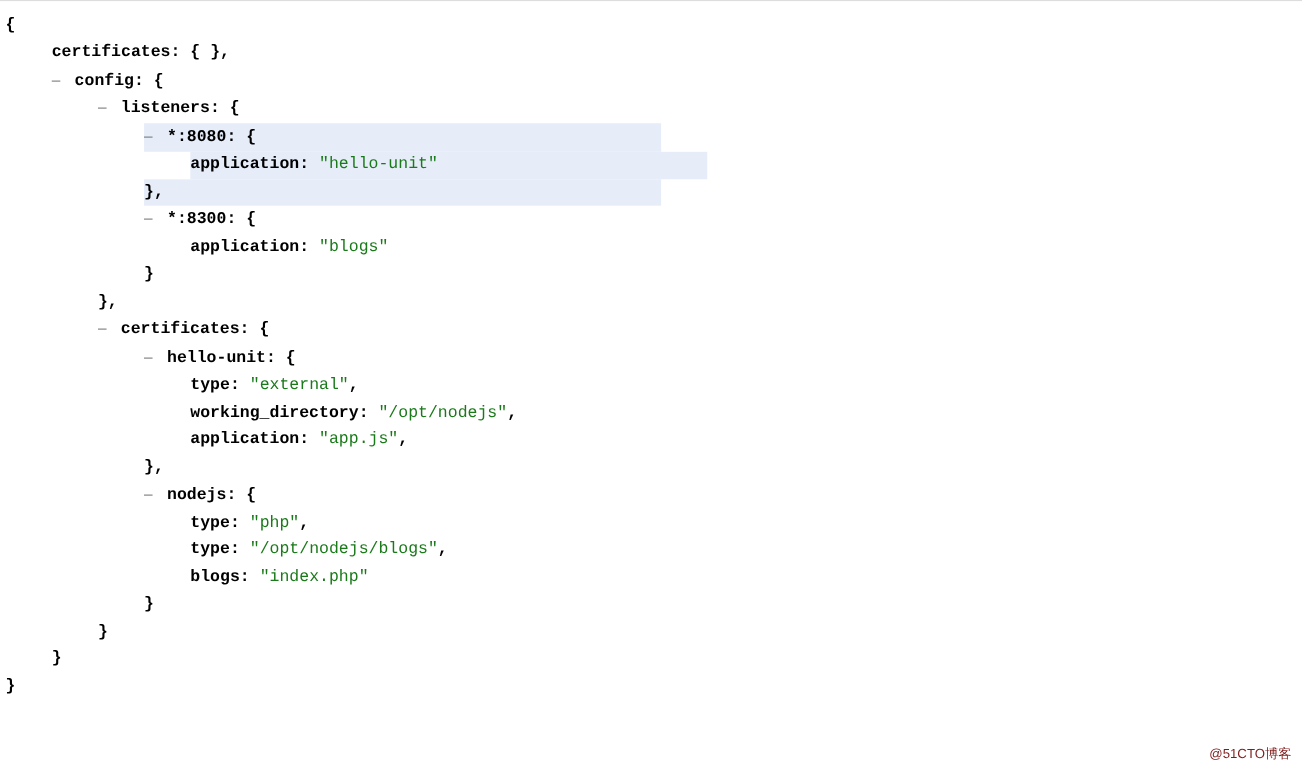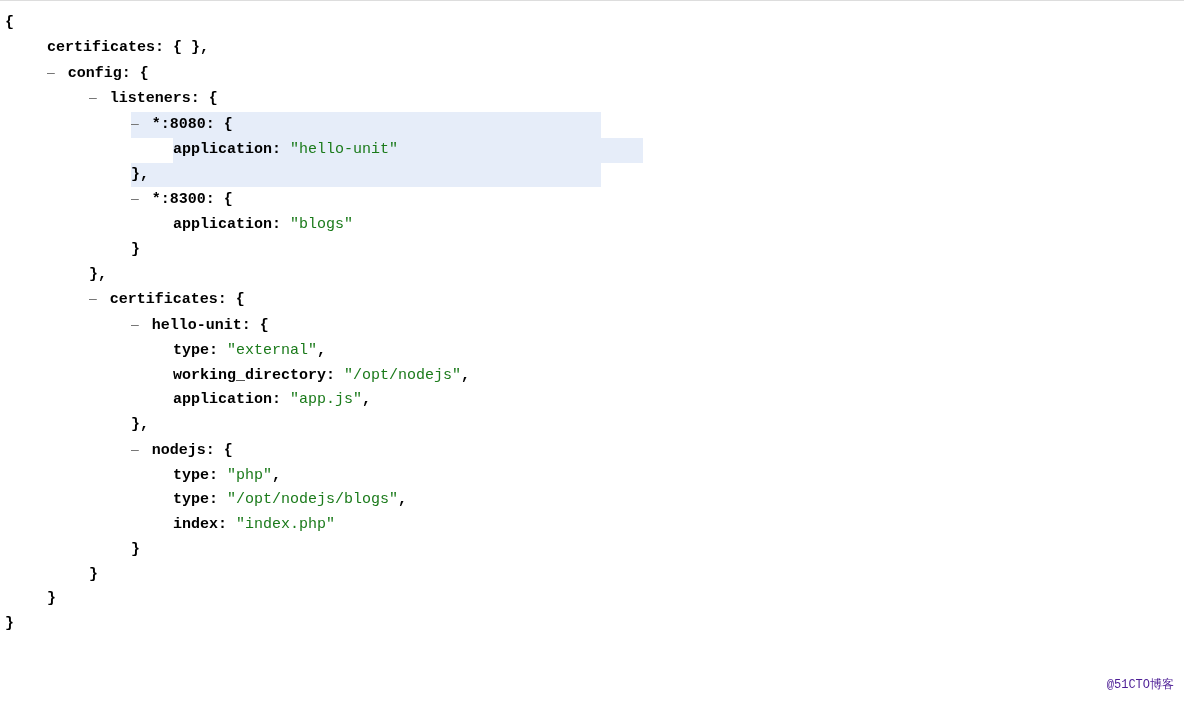--- a/index.html
+++ b/index.html
@@ -38,24 +38,24 @@
     bottom: 0;
     width: 470px;
     background: #e6edf9;
     z-index: -1;
   }
   .row { white-space: pre; }
   .watermark {
     position: fixed;
     right: 10px;
     bottom: 10px;
-    color: #4c1d95;
+    color: #7f1d1d;
     font-size: 12px;
     font-weight: normal;
-    font-family: Liberation Mono, monospace;
+    font-family: Liberation Sans, sans-serif;
   }
 </style>
 </head>
 <body>
 
 <div>
   <div class="row"><span>{</span></div>
 
   <div class="indent">
     <div class="row"><span class="key">certificates:</span> <span>{ }</span><span>,</span></div>
@@ -89,21 +89,21 @@
           <div class="row"><span class="key">type:</span> <span class="string">"external"</span><span>,</span></div>
           <div class="row"><span class="key">working_directory:</span> <span class="string">"/opt/nodejs"</span><span>,</span></div>
           <div class="row"><span class="key">application:</span> <span class="string">"app.js"</span><span>,</span></div>
         </div>
         <div class="row"><span>}</span><span>,</span></div>
 
         <div class="row"><span class="toggle">–</span> <span class="key">nodejs:</span> <span>{</span></div>
         <div class="indent">
           <div class="row"><span class="key">type:</span> <span class="string">"php"</span><span>,</span></div>
           <div class="row"><span class="key">type:</span> <span class="string">"/opt/nodejs/blogs"</span><span>,</span></div>
-          <div class="row"><span class="key">index:</span> <span class="string">"index.php"</span></div>
+          <div class="row"><span class="key">blogs:</span> <span class="string">"index.php"</span></div>
         </div>
         <div class="row"><span>}</span></div>
       </div>
 
       <div class="row"><span>}</span></div>
     </div>
 
     <div class="row"><span>}</span></div>
   </div>
 

